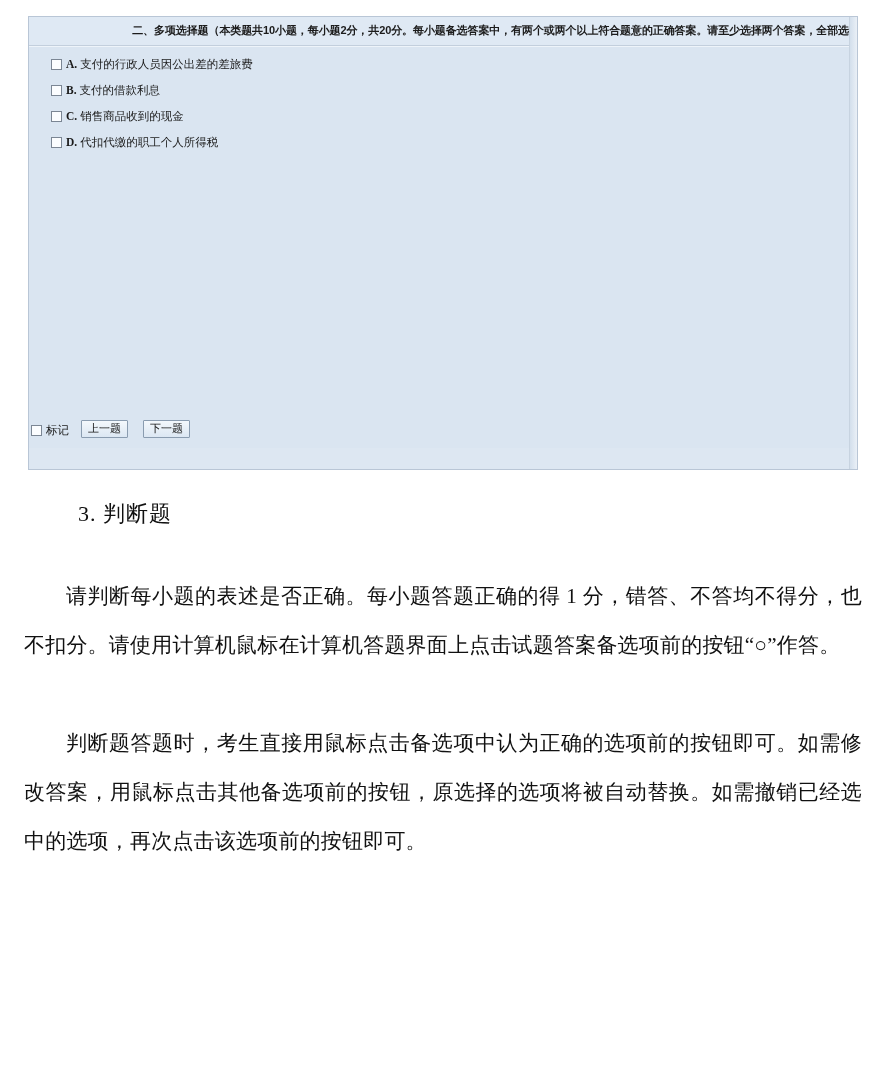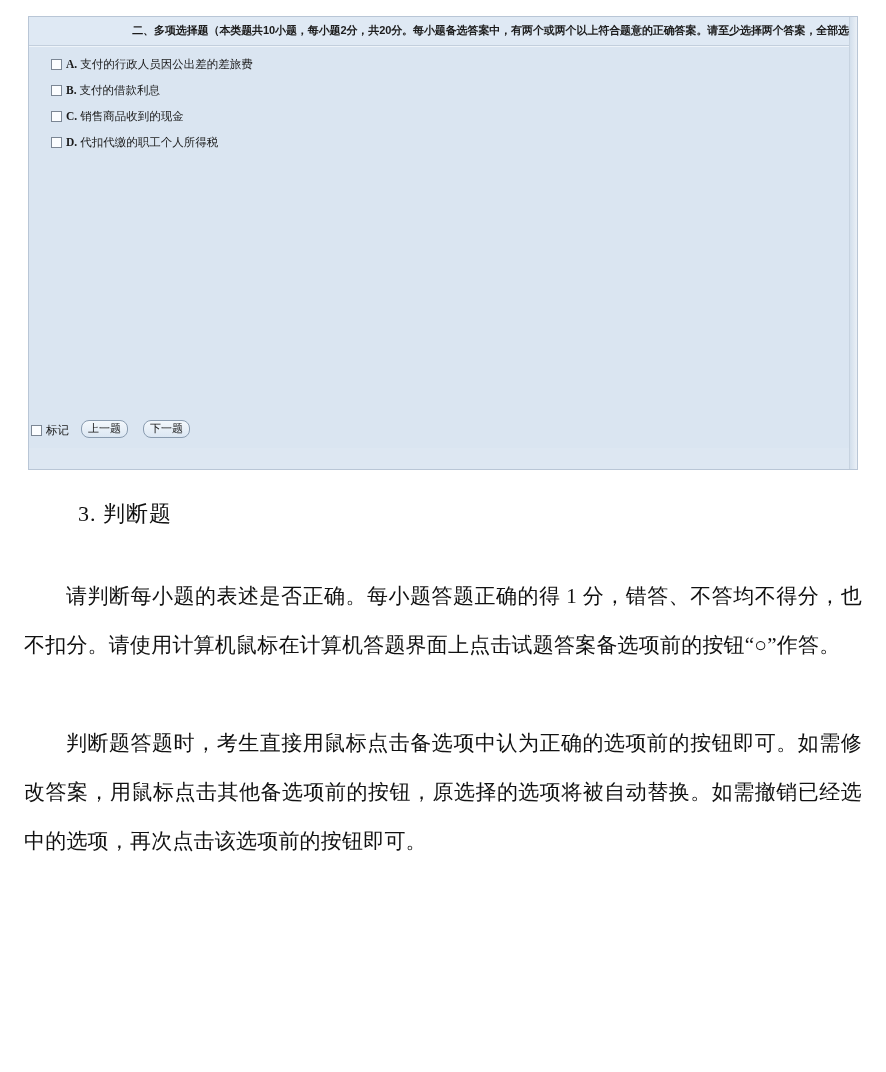--- a/index.html
+++ b/index.html
@@ -109,21 +109,21 @@
   .nav-btn {
     box-sizing: border-box;
     min-width: 47px;
     height: 18px;
     line-height: 15px;
     text-align: center;
     font-size: 11px;
     color: #111;
     background: linear-gradient(#f4f8fc, #dce7f3);
     border: 1px solid #8a9cb0;
-    border-radius: 8px;
+    border-radius: 1px;
     margin-right: 15px;
     padding: 0 6px;
     font-family: "Liberation Sans", sans-serif;
     cursor: pointer;
   }
 
   .panel-scroll-edge {
     position: absolute;
     right: 0;
     top: 0;

